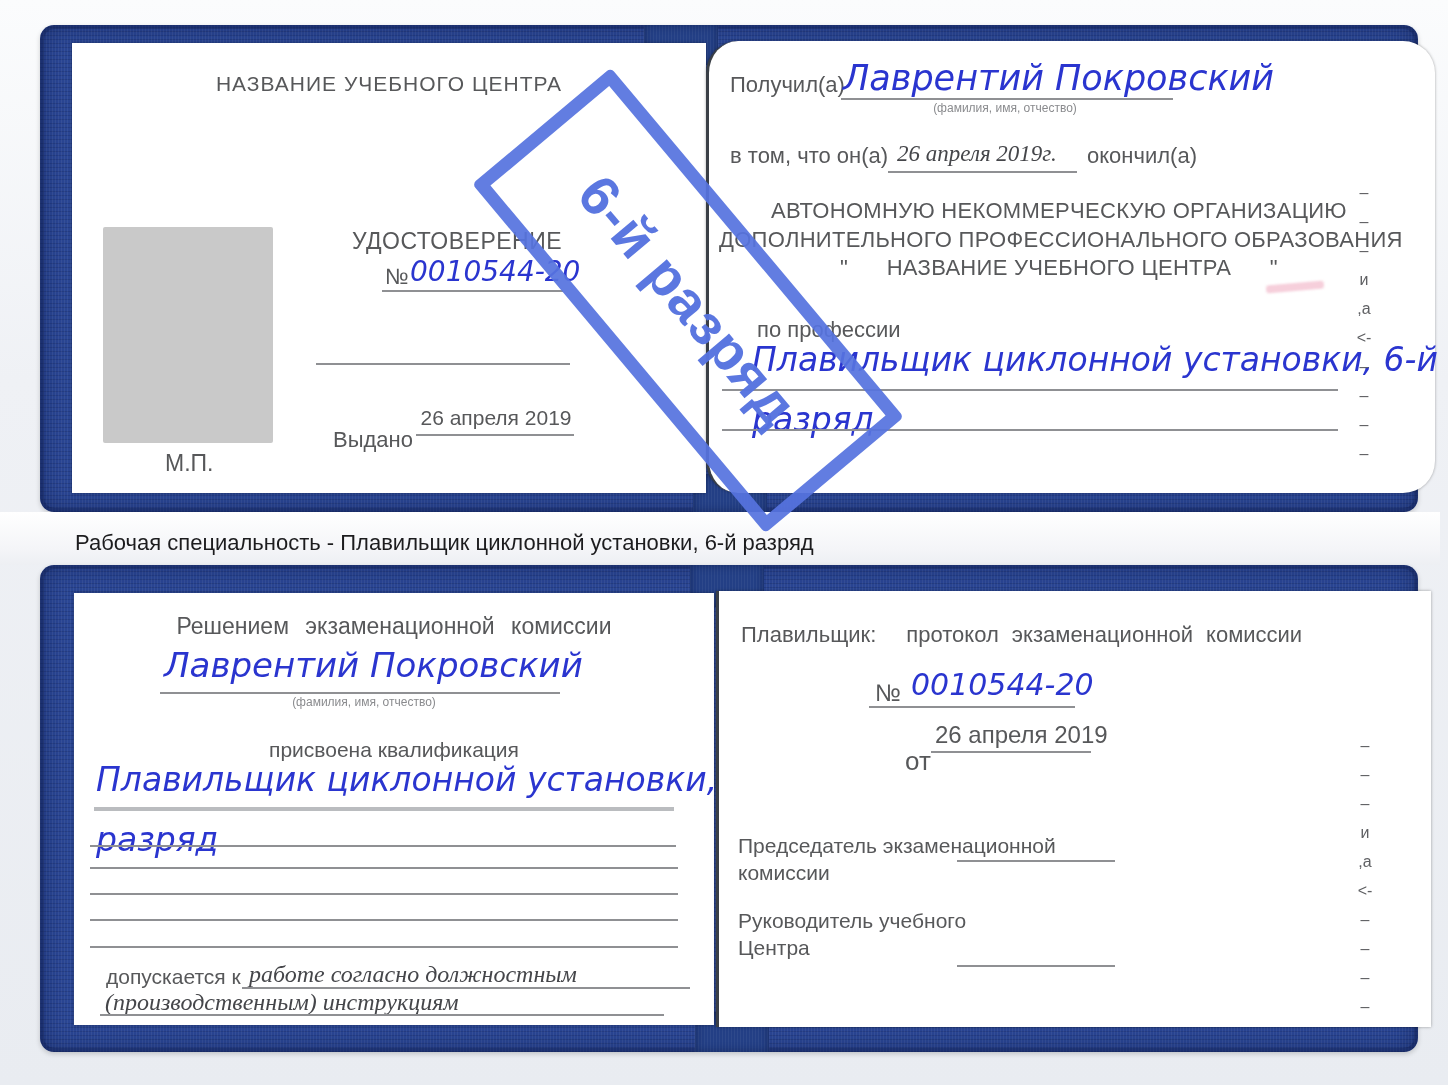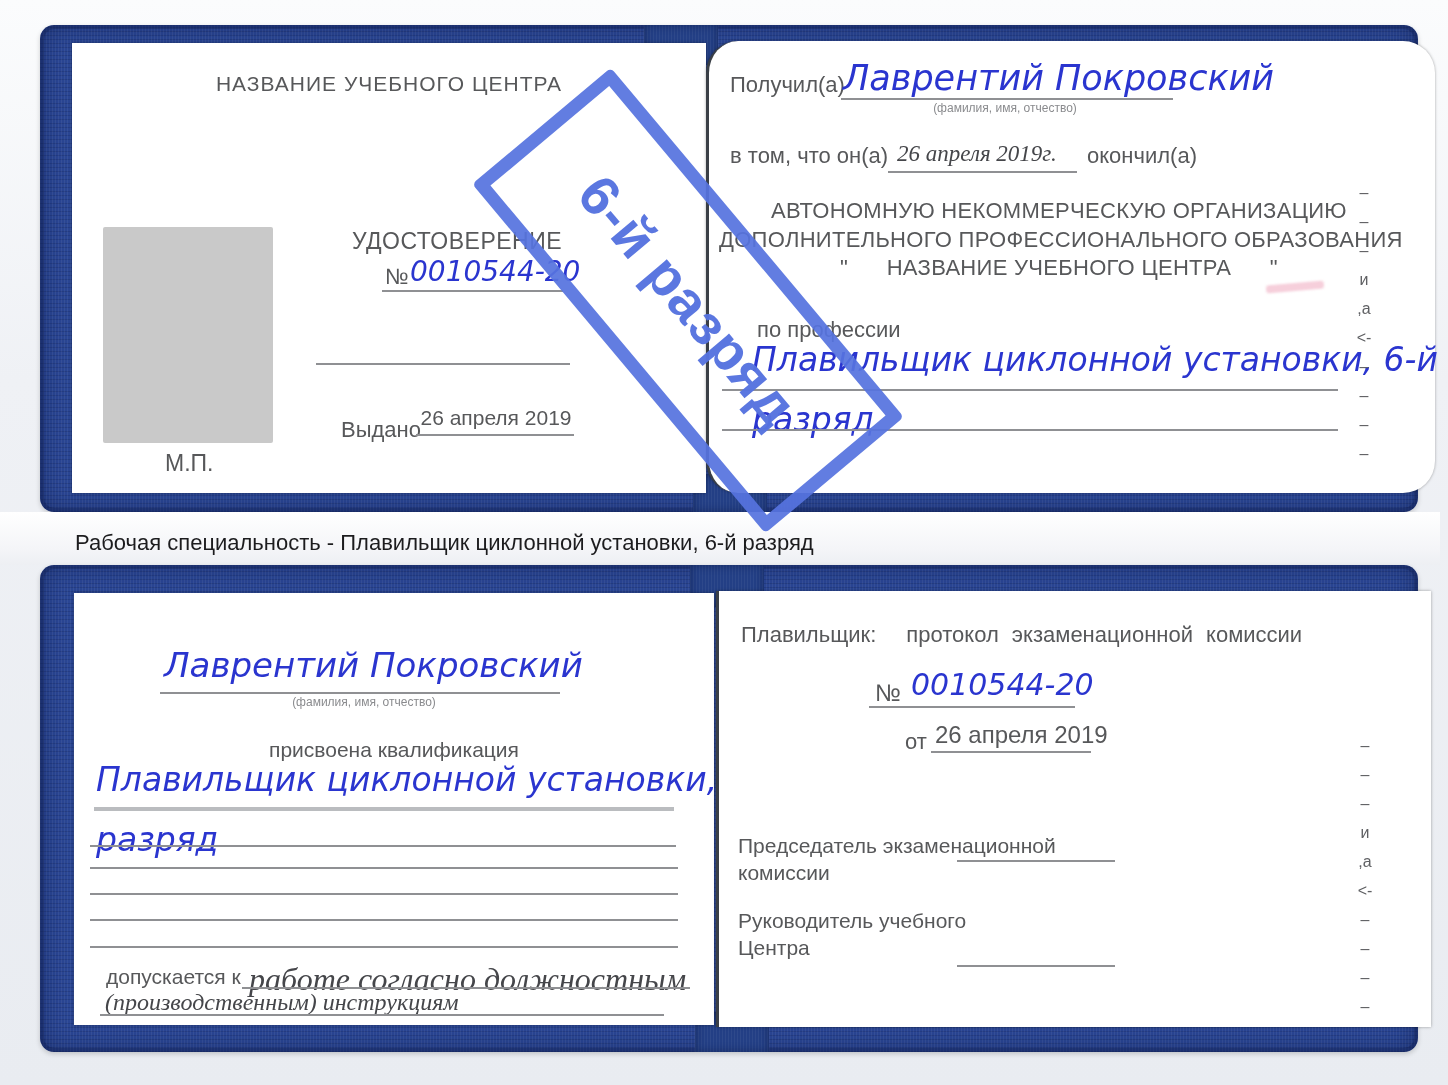--- a/index.html
+++ b/index.html
@@ -89,21 +89,21 @@
     <div class="abs printed" style="left:93px; top:407px; font-size:23px;">М.П.</div>
 
     <div class="abs printed center" style="left:240px; top:185px; width:290px; font-size:23px; letter-spacing:0.5px;">УДОСТОВЕРЕНИЕ</div>
 
     <div class="abs printed" style="left:313px; top:221px; font-size:22px;">№</div>
     <div class="abs hw" style="left:338px; top:212px; font-size:28px;">0010544-20</div>
     <div class="rule" style="left:310px; top:247px; width:181px;"></div>
 
     <div class="rule" style="left:244px; top:320px; width:254px;"></div>
 
-    <div class="abs printed" style="left:261px; top:374px; font-size:22px;margin-left:8px;">Выдано</div>
+    <div class="abs printed" style="left:261px; top:384px; font-size:22px;">Выдано</div>
     <div class="abs printed center" style="left:345px; top:363px; width:158px; font-size:21px;">26 апреля 2019</div>
     <div class="rule" style="left:344px; top:391px; width:158px;"></div>
   </div>
 
   <div class="page" style="left:666px; top:16px; width:726px; height:452px; border-left:3px solid #3a3f46;border-radius:32px;">
     <div class="abs printed" style="left:21px; top:31px; font-size:22px;">Получил(а)</div>
     <div class="abs hw" style="left:134px; top:17px; font-size:35px;">Лаврентий Покровский</div>
     <div class="rule" style="left:132px; top:57px; width:332px;"></div>
     <div class="abs hint" style="left:186px; top:60px; width:220px;">(фамилия, имя, отчество)</div>
 
@@ -148,54 +148,55 @@
 <div class="caption-band">
   <div class="caption-text">Рабочая специальность - Плавильщик циклонной установки, 6-й разряд</div>
 </div>
 
 <div class="book" style="top:565px;">
 
   <div class="spine-tab" style="left:650px; top:0; width:74px; height:42px; border-radius:0 0 6px 6px;"></div>
   <div class="spine-tab" style="left:655px; top:447px; width:74px; height:40px; border-radius:6px 6px 0 0;"></div>
 
   <div class="page" style="left:34px; top:28px; width:640px; height:432px;">
+    <div class="abs printed center" style="left:0; top:20px; width:100%; font-size:23px; word-spacing:10px;">Решением экзаменационной комиссии</div>
 
     <div class="abs hw" style="left:90px; top:52px; font-size:34px;">Лаврентий Покровский</div>
     <div class="rule" style="left:86px; top:99px; width:400px;"></div>
     <div class="abs hint" style="left:150px; top:102px; width:280px;">(фамилия, имя, отчество)</div>
 
     <div class="abs printed center" style="left:0; top:145px; width:100%; font-size:21px;">присвоена квалификация</div>
 
     <div class="abs hw" style="left:22px; top:167px; font-size:33px;">Плавильщик циклонной установки, 6-й</div>
     <div class="rule-thick" style="left:20px; top:214px; width:580px;"></div>
     <div class="abs hw" style="left:22px; top:227px; font-size:33px;">разряд</div>
     <div class="rule" style="left:16px; top:252px; width:586px;"></div>
     <div class="rule" style="left:16px; top:274px; width:588px;"></div>
     <div class="rule" style="left:16px; top:300px; width:588px;"></div>
     <div class="rule" style="left:16px; top:326px; width:588px;"></div>
     <div class="rule" style="left:16px; top:353px; width:588px;"></div>
 
     <div class="abs printed" style="left:32px; top:372px; font-size:21px;">допускается к</div>
-    <div class="abs fill-serif" style="left:175px; top:368px; font-size:32px;">работе согласно должностным</div>
+    <div class="abs fill-serif" style="left:175px; top:368px; font-size:24px;">работе согласно должностным</div>
     <div class="rule" style="left:168px; top:394px; width:448px;"></div>
     <div class="abs fill-serif" style="left:31px; top:396px; font-size:24px;">(производственным) инструкциям</div>
     <div class="rule" style="left:26px; top:421px; width:564px;"></div>
   </div>
 
   <div class="page" style="left:676px; top:26px; width:712px; height:436px; border-left:3px solid #3a3f46;">
     <div class="abs" style="left:22px; top:31px; display:flex; gap:30px;">
       <span class="printed" style="font-size:22px;">Плавильщик:</span>
       <span class="printed" style="font-size:22px; word-spacing:7px;">протокол экзаменационной комиссии</span>
     </div>
 
     <div class="abs printed" style="left:156px; top:88px; font-size:24px;">№</div>
     <div class="abs hw" style="left:192px; top:76px; font-size:30px;">0010544-20</div>
     <div class="rule" style="left:150px; top:115px; width:206px;"></div>
 
-    <div class="abs printed" style="left:186px; top:138px; font-size:22px;">от</div>
+    <div class="abs printed" style="left:186px; top:155px; font-size:26px;">от</div>
     <div class="abs printed" style="left:216px; top:130px; font-size:24px;">26 апреля 2019</div>
     <div class="rule" style="left:212px; top:160px; width:160px;"></div>
 
     <div class="abs printed" style="left:19px; top:194px; font-size:21px; line-height:27px; white-space:nowrap;margin-top:47px;">
       <div>Председатель экзаменационной</div>
       <div>комиссии</div>
     </div>
     <div class="rule" style="left:238px; top:269px; width:158px;"></div>
 
     <div class="abs printed" style="left:19px; top:297px; font-size:21px; line-height:27px; white-space:nowrap;margin-top:19px;">

